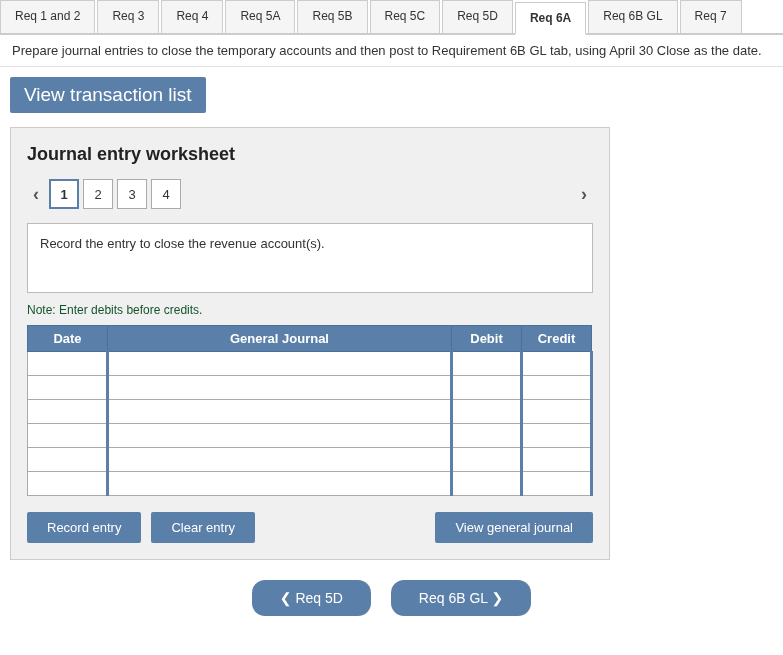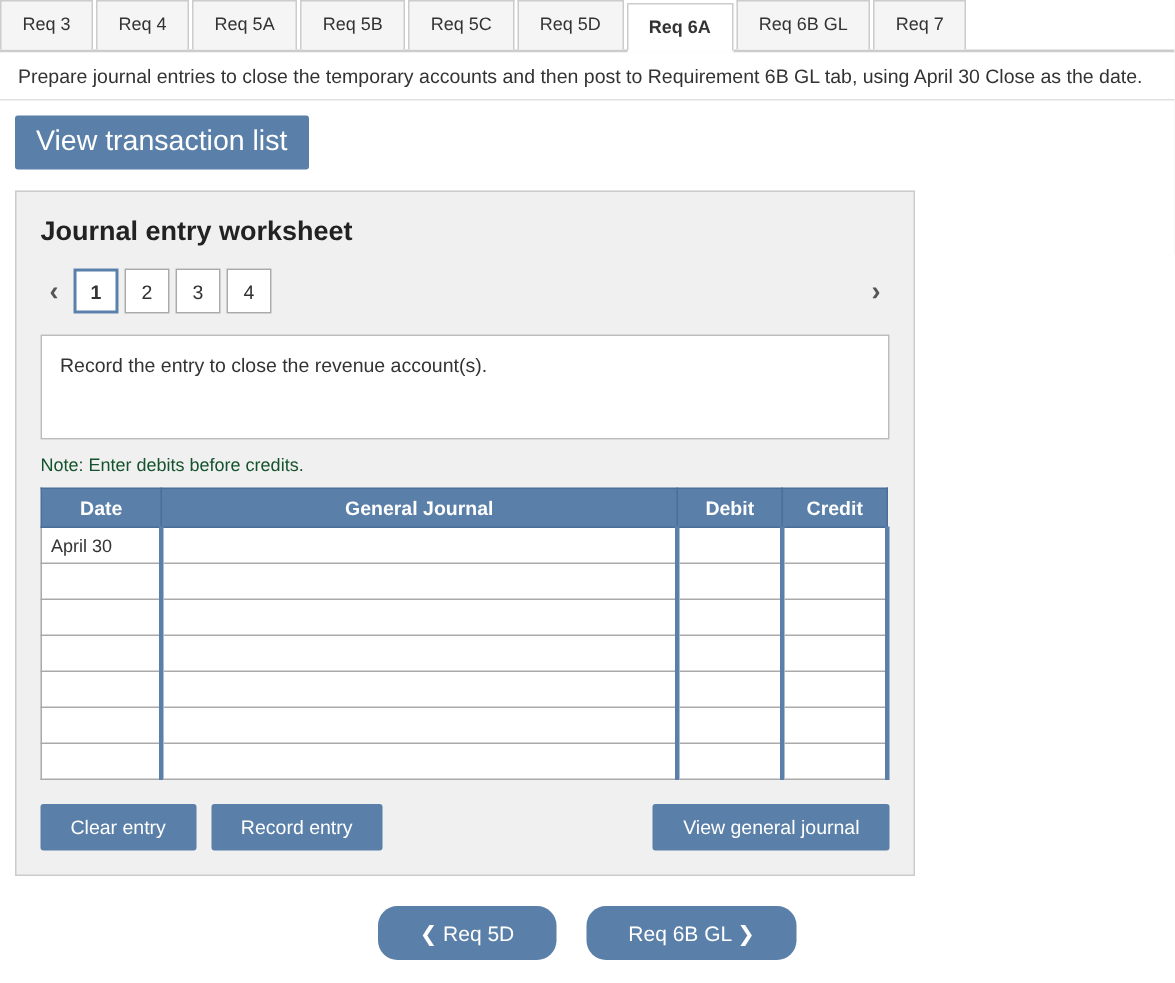--- a/index.html
+++ b/index.html
@@ -202,20 +202,21 @@
       gap: 6px;
     }
   </style>
 </head>
 <body>
 
 
 
 
 <div class="tabs-bar">
+  <div class="tab-item">Req 1 and 2</div>
   <div class="tab-item">Req 3</div>
   <div class="tab-item">Req 4</div>
   <div class="tab-item">Req 5A</div>
   <div class="tab-item">Req 5B</div>
   <div class="tab-item">Req 5C</div>
   <div class="tab-item">Req 5D</div>
   <div class="tab-item active">Req 6A</div>
   <div class="tab-item">Req 6B GL</div>
   <div class="tab-item">Req 7</div>
 </div>
@@ -247,26 +248,20 @@
   <table class="journal-table">
     <thead>
       <tr>
         <th class="date-col">Date</th>
         <th class="journal-col">General Journal</th>
         <th class="debit-col">Debit</th>
         <th class="credit-col">Credit</th>
       </tr>
     </thead>
     <tbody id="journal-tbody">
-    <tr>
-          <td class="date-cell">April 30</td>
-          <td class="has-left-border"><input type="text" style=""></td>
-          <td class="debit-input has-left-border"><input type="text" style=""></td>
-          <td class="credit-input has-left-border"><input type="text" style=""></td>
-        </tr>
         <tr>
           <td class="date-cell"></td>
           <td class="has-left-border"><input type="text" style=""></td>
           <td class="debit-input has-left-border"><input type="text" style=""></td>
           <td class="credit-input has-left-border"><input type="text" style=""></td>
         </tr>
         <tr>
           <td class="date-cell"></td>
           <td class="has-left-border"><input type="text" style=""></td>
           <td class="debit-input has-left-border"><input type="text" style=""></td>
@@ -293,22 +288,22 @@
         <tr>
           <td class="date-cell"></td>
           <td class="has-left-border"><input type="text" style=""></td>
           <td class="debit-input has-left-border"><input type="text" style=""></td>
           <td class="credit-input has-left-border"><input type="text" style=""></td>
         </tr>
       </tbody>
   </table>
 
   <div class="action-buttons">
+    <button class="btn-action">Record entry</button>
     <button class="btn-action">Clear entry</button>
-    <button class="btn-action">Record entry</button>
     <div class="btn-spacer"></div>
     <button class="btn-action">View general journal</button>
   </div>
 
 </div>
 
 
 <div class="bottom-nav">
   <button class="bottom-nav-btn">❮  Req 5D</button>
   <button class="bottom-nav-btn">Req 6B GL  ❯</button>

